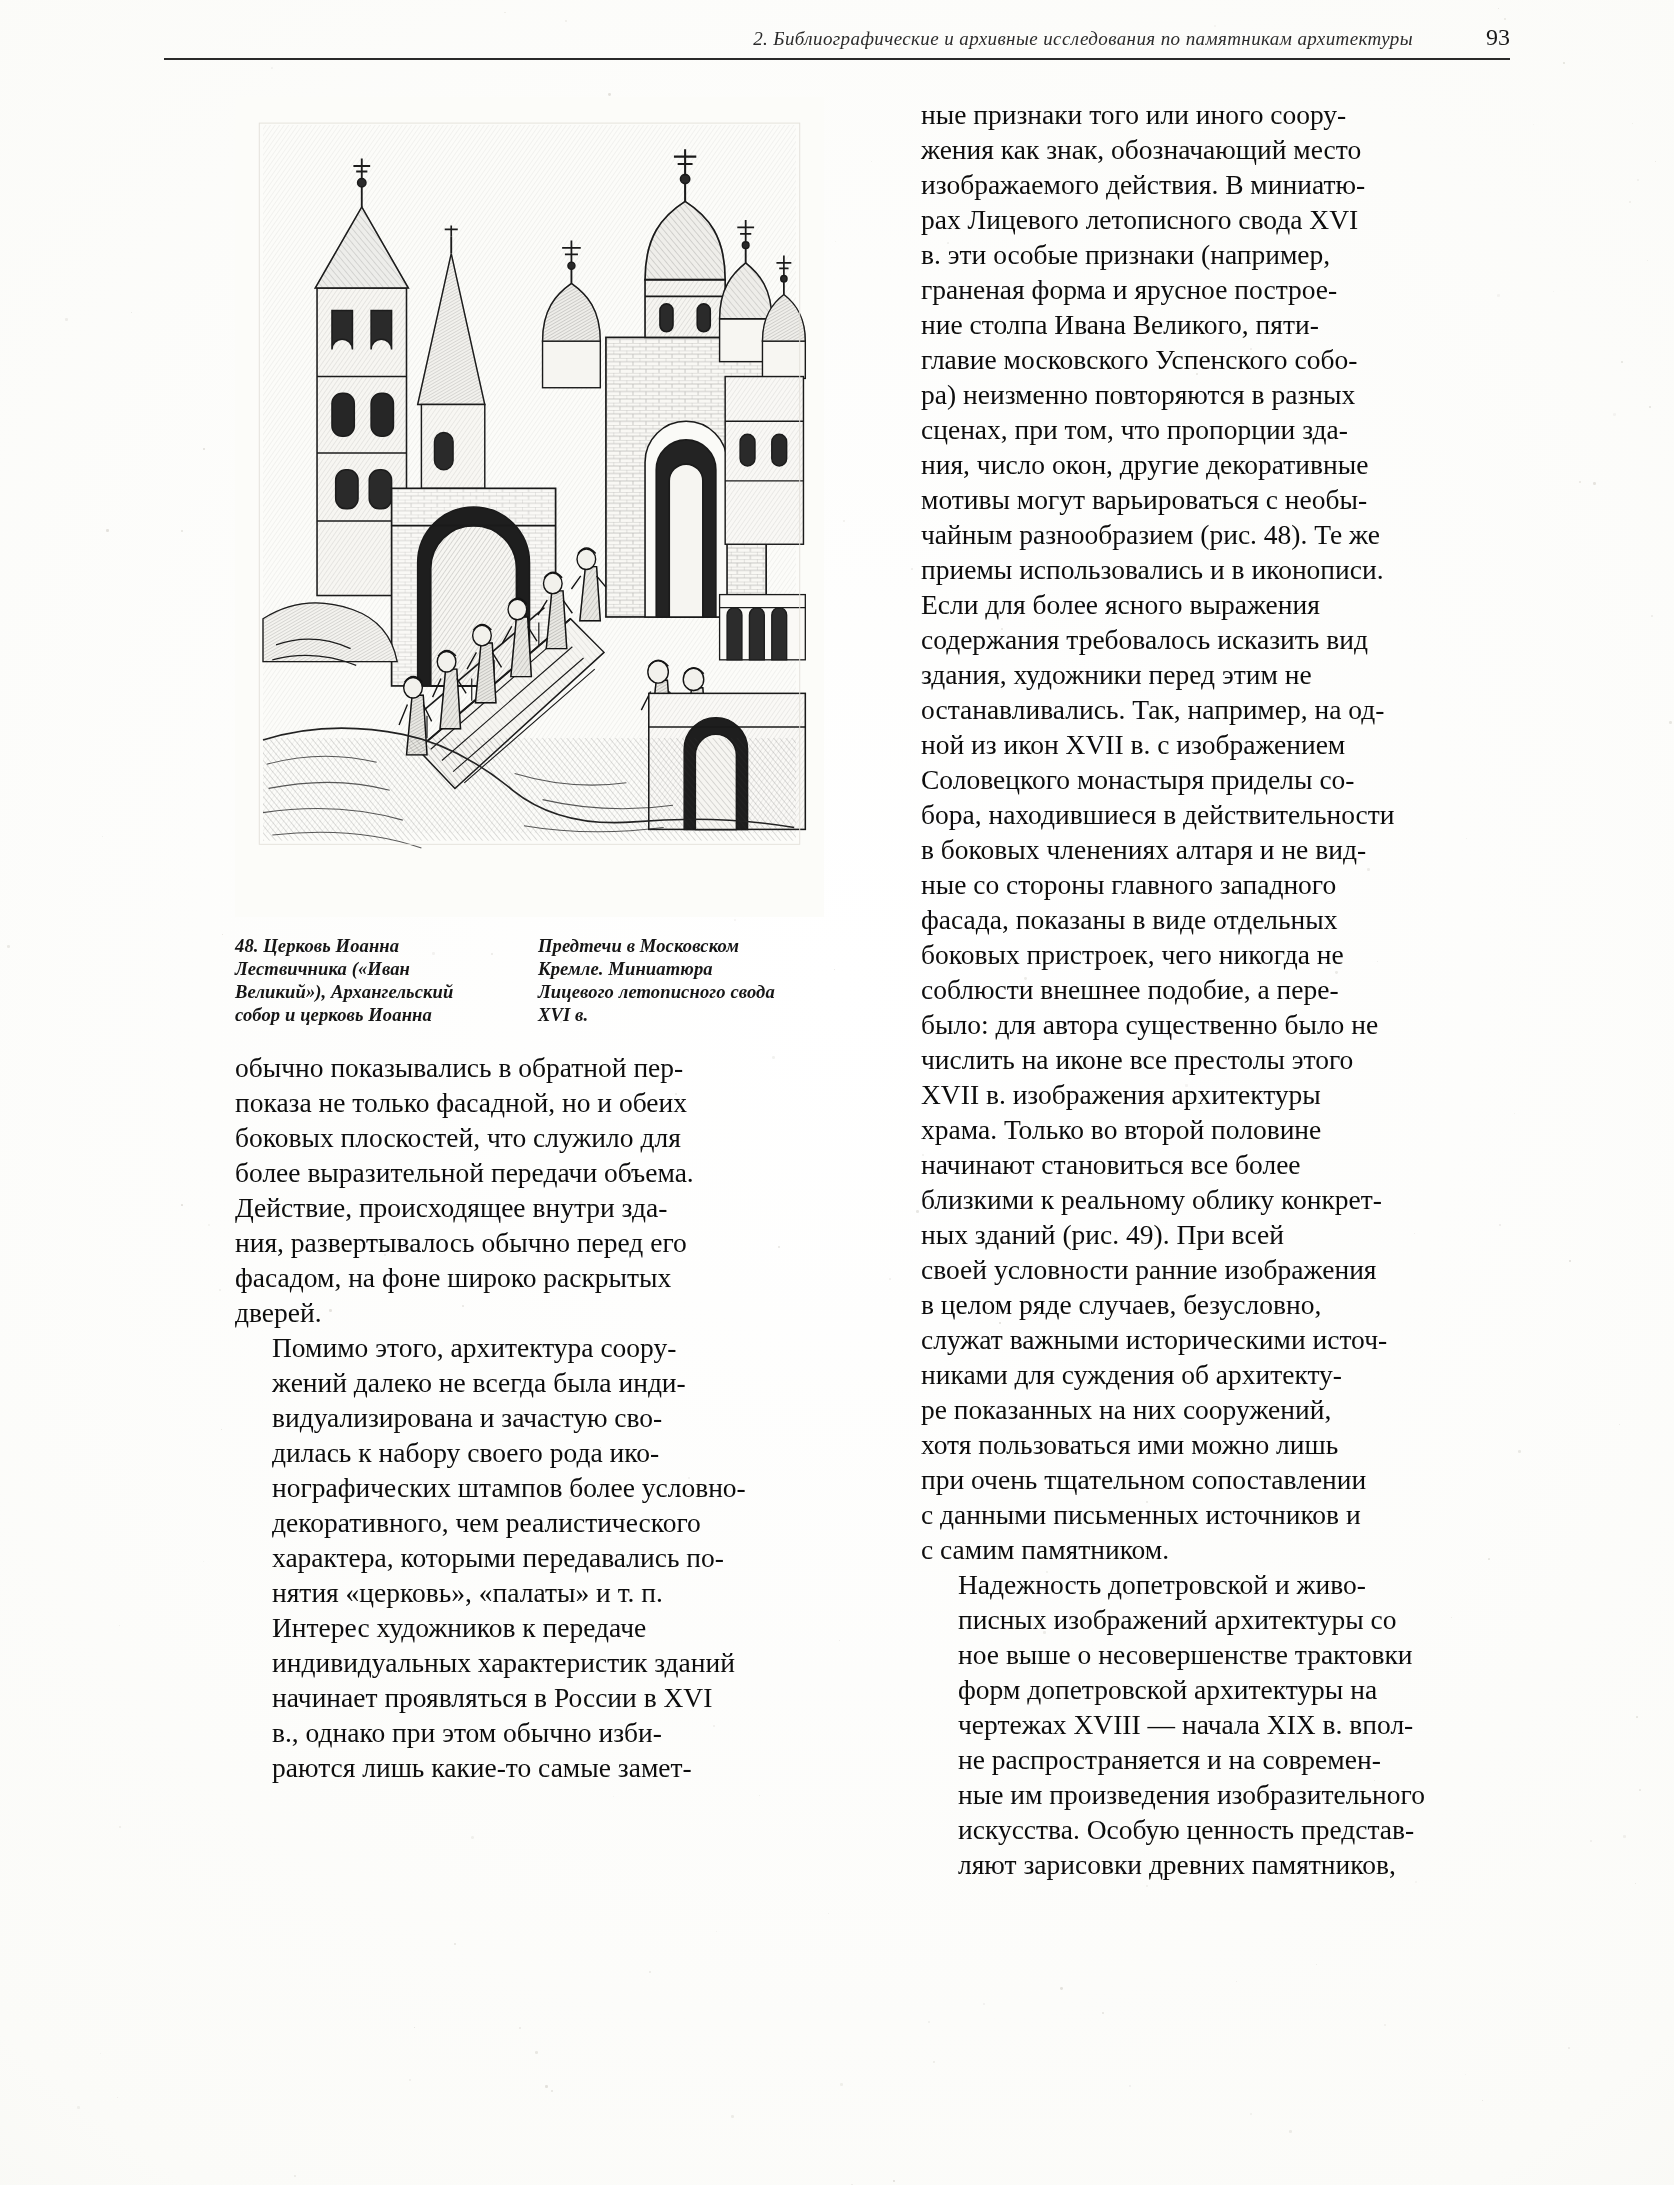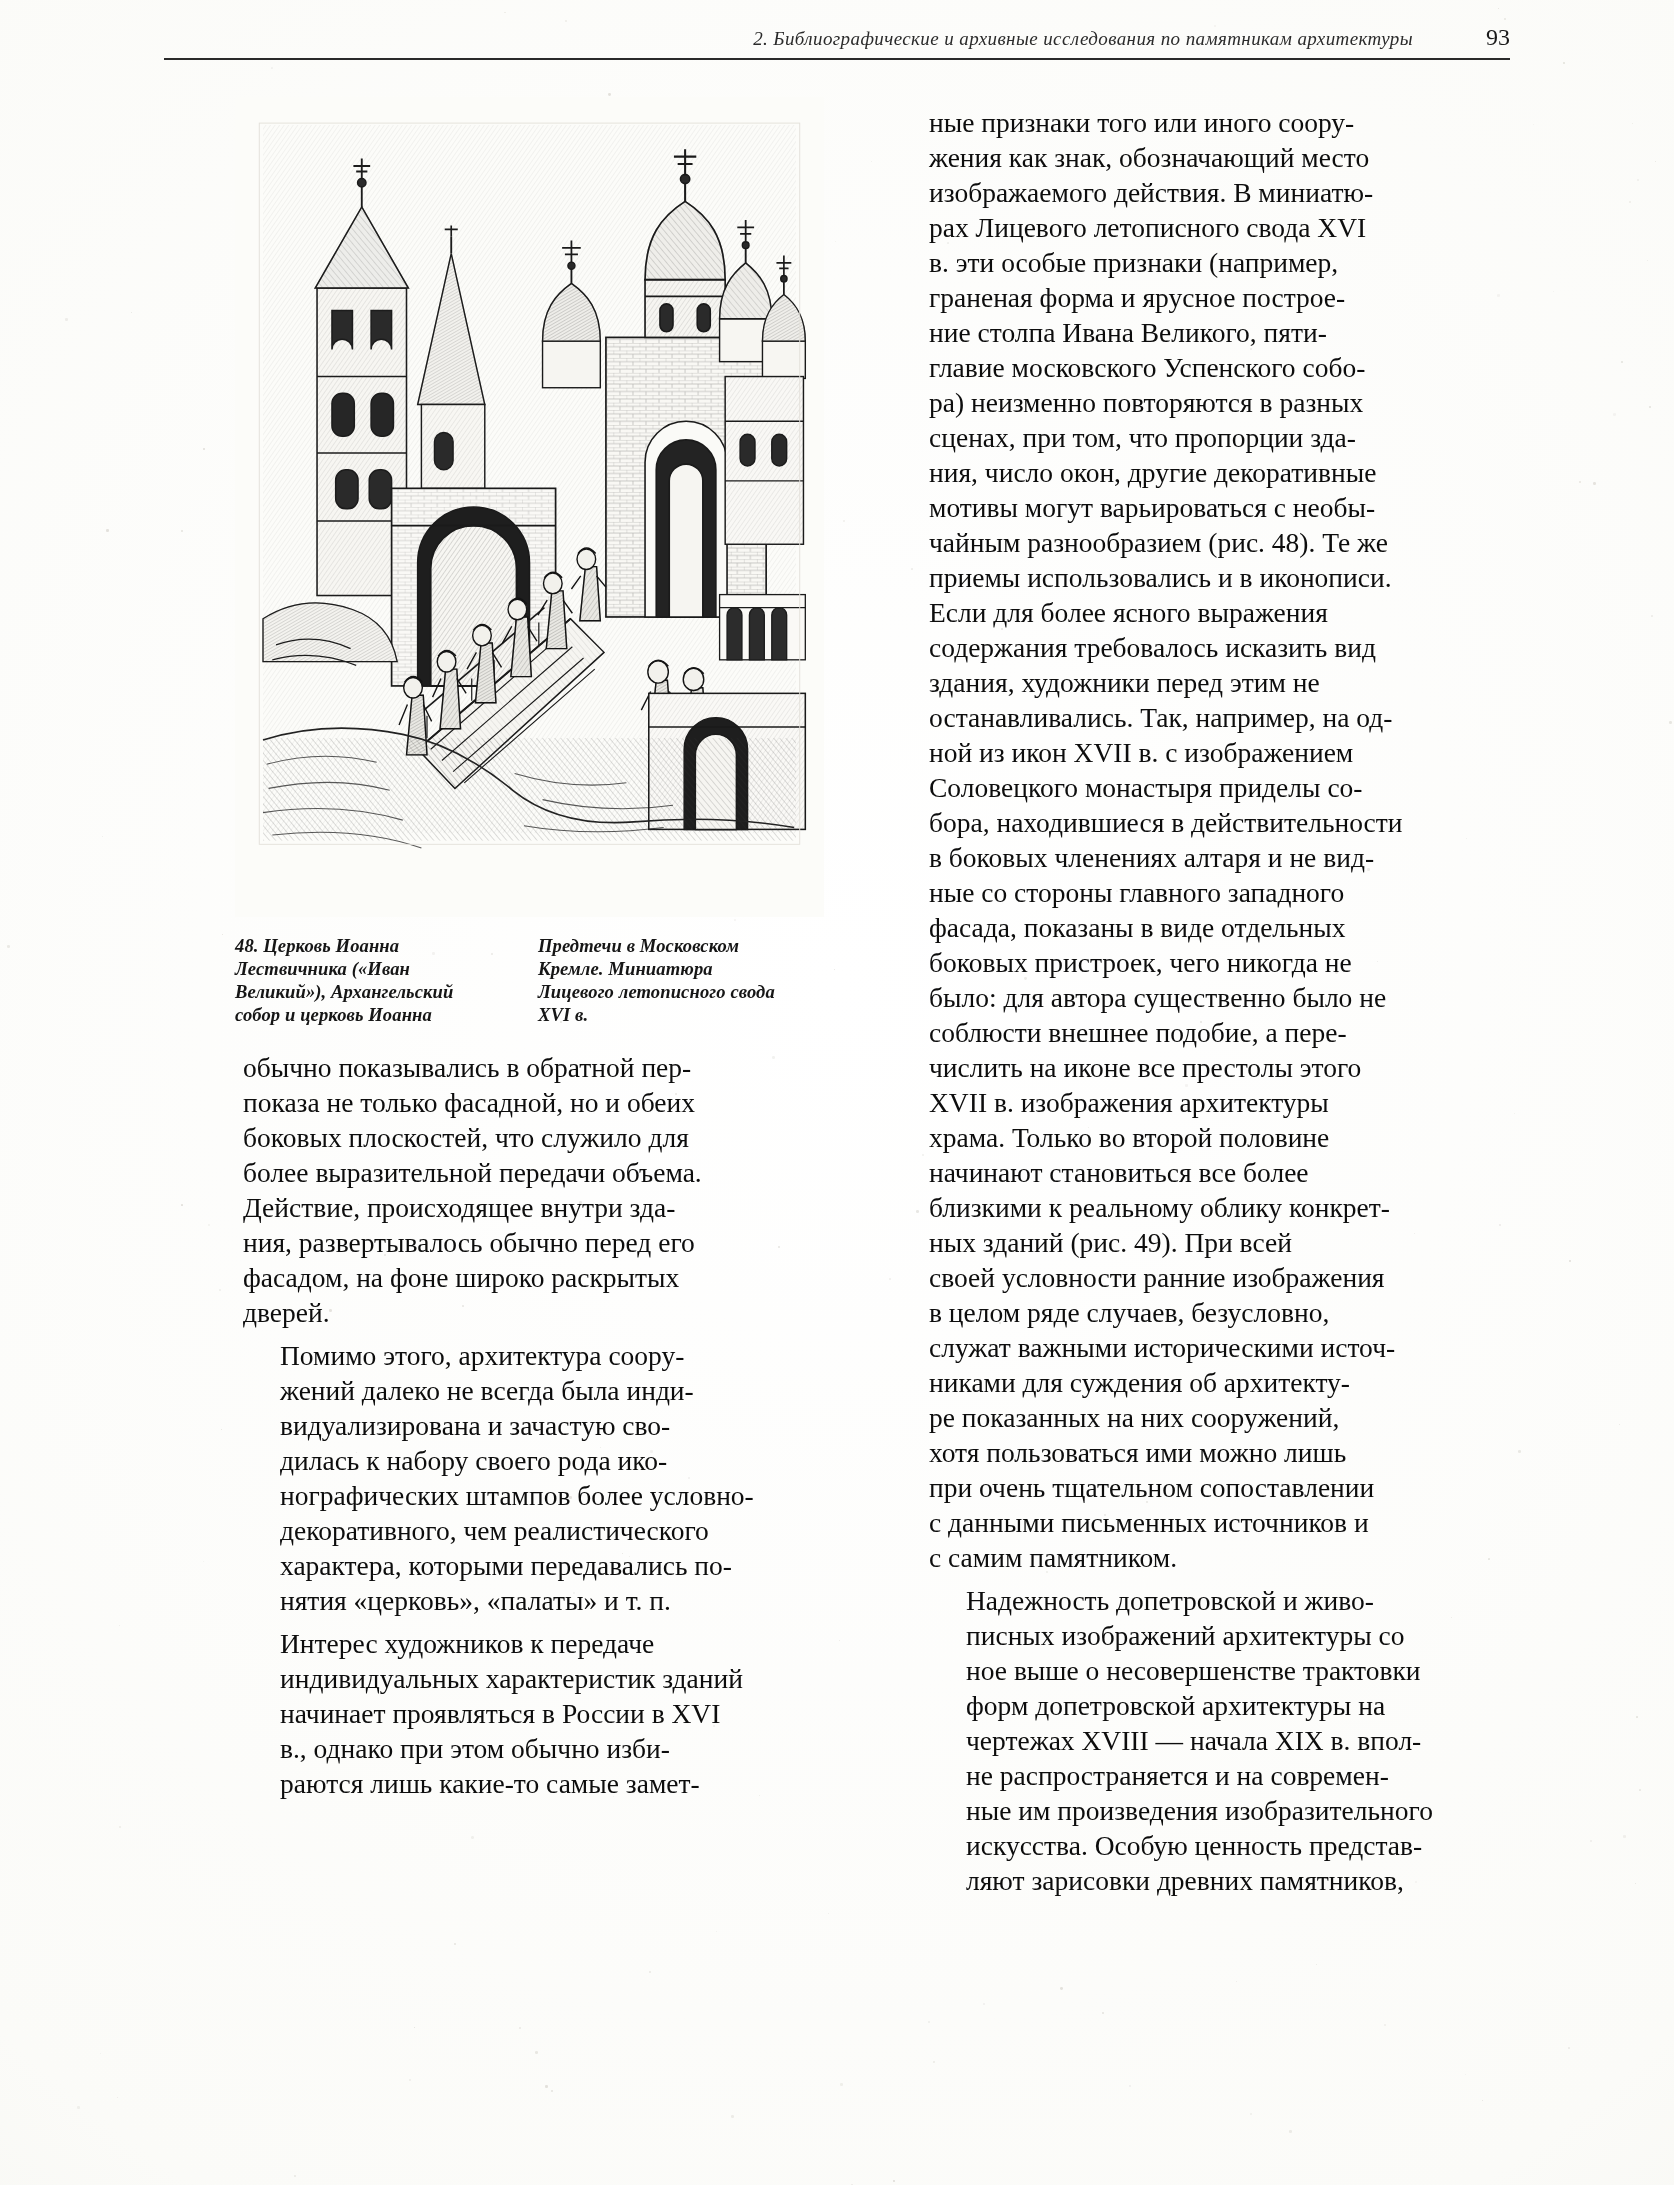--- a/index.html
+++ b/index.html
@@ -43,21 +43,21 @@
   
   .col {
     position:absolute; top:97px; width:589px;
     font-size:27.5px; line-height:35px;
     text-align:justify;
     color:#0d0d0d;
   }
   .col-left  { left:235px; }
   .col-right { left:921px; }
 
-  .col p { margin:8px; text-indent:37px; }
+  .col p { margin:0; text-indent:37px; }
   .col p.noindent { text-indent:0; }
 
   
   .figure { position:relative; width:589px; margin:0 0 0 0; }
   .figure-img {
     width:589px; height:820px; display:block;
     background:#fbfbf7;
   }
   .figure-caption {
     display:flex; gap:17px; margin-top:17px; margin-bottom:24px;
@@ -569,22 +569,22 @@
           <span class="jl">содержания требовалось исказить вид</span>
           <span class="jl">здания, художники перед этим не</span>
           <span class="jl">останавливались. Так, например, на од-</span>
           <span class="jl">ной из икон XVII в. с изображением</span>
           <span class="jl">Соловецкого монастыря приделы со-</span>
           <span class="jl">бора, находившиеся в действительности</span>
           <span class="jl">в боковых членениях алтаря и не вид-</span>
           <span class="jl">ные со стороны главного западного</span>
           <span class="jl">фасада, показаны в виде отдельных</span>
           <span class="jl">боковых пристроек, чего никогда не</span>
+          <span class="jl">соблюсти внешнее подобие, а пере-</span>
           <span class="jl">было: для автора существенно было не</span>
-          <span class="jl">соблюсти внешнее подобие, а пере-</span>
           <span class="jl">числить на иконе все престолы этого</span>
           <span class="jl">XVII в. изображения архитектуры</span>
           <span class="jl">храма. Только во второй половине</span>
           <span class="jl">начинают становиться все более</span>
           <span class="jl">близкими к реальному облику конкрет-</span>
           <span class="jl">ных зданий (рис. 49). При всей</span>
           <span class="jl">своей условности ранние изображения</span>
           <span class="jl">в целом ряде случаев, безусловно,</span>
           <span class="jl">служат важными историческими источ-</span>
           <span class="jl">никами для суждения об архитекту-</span>

